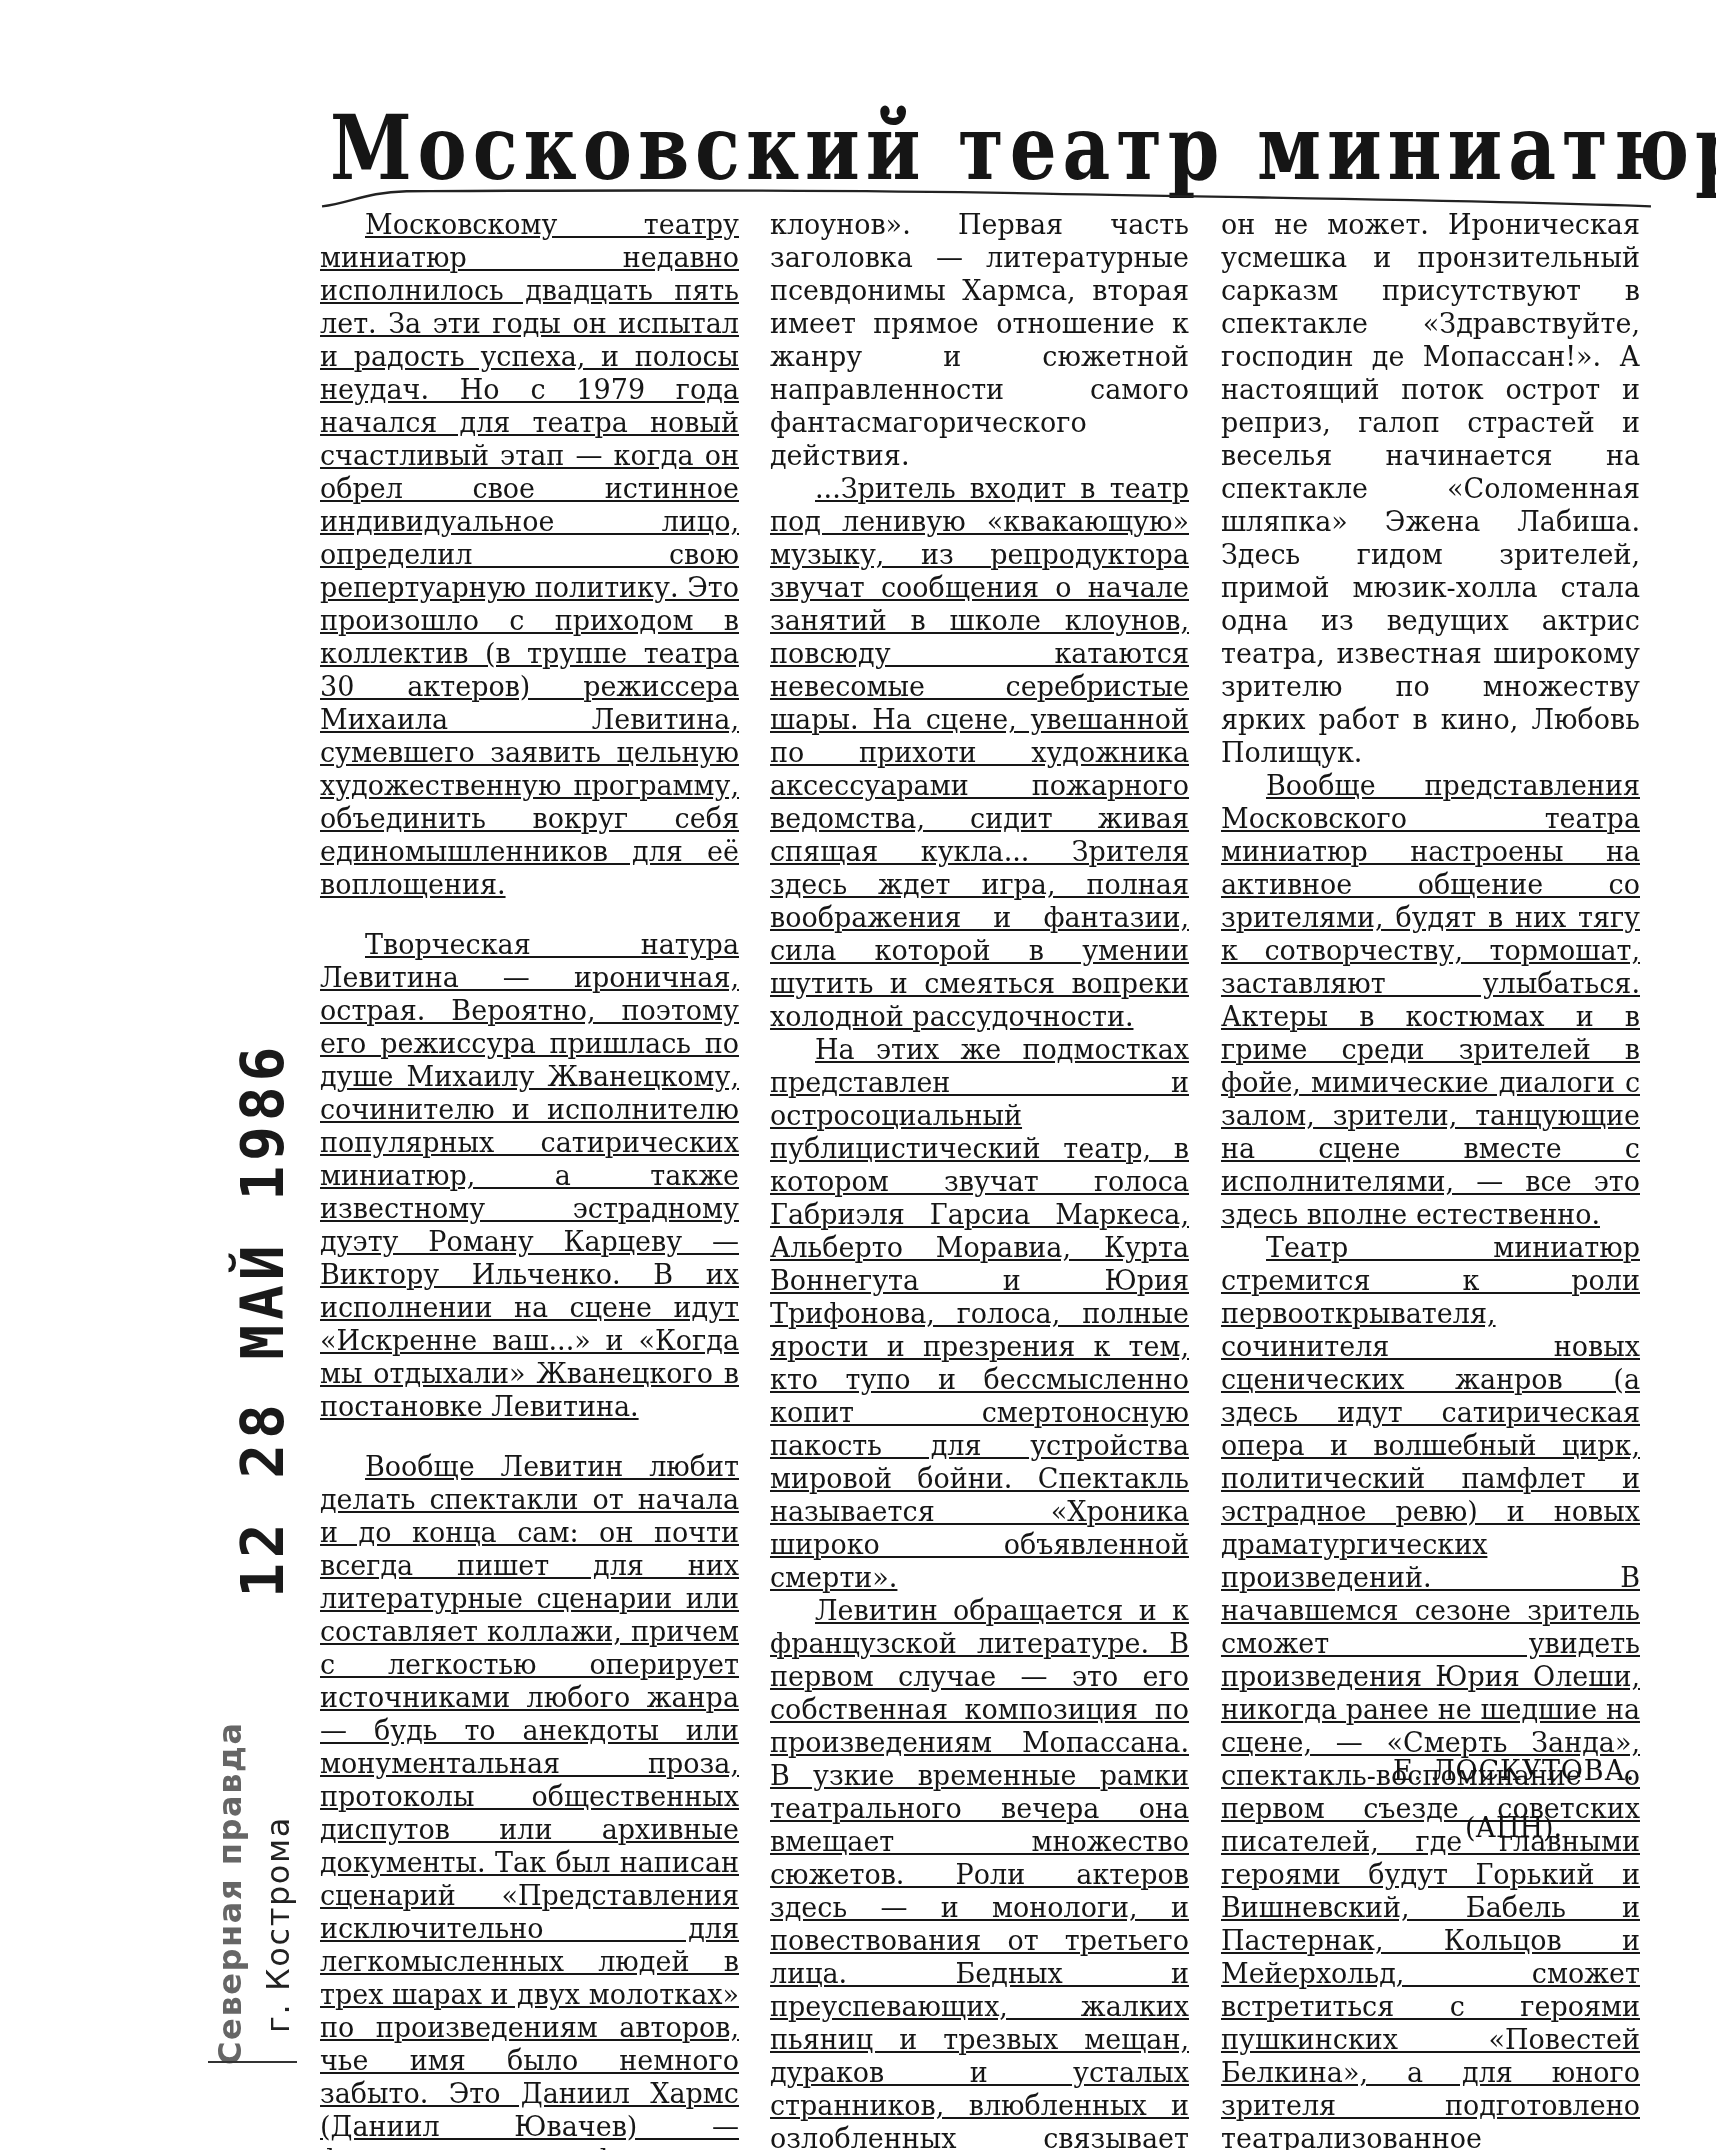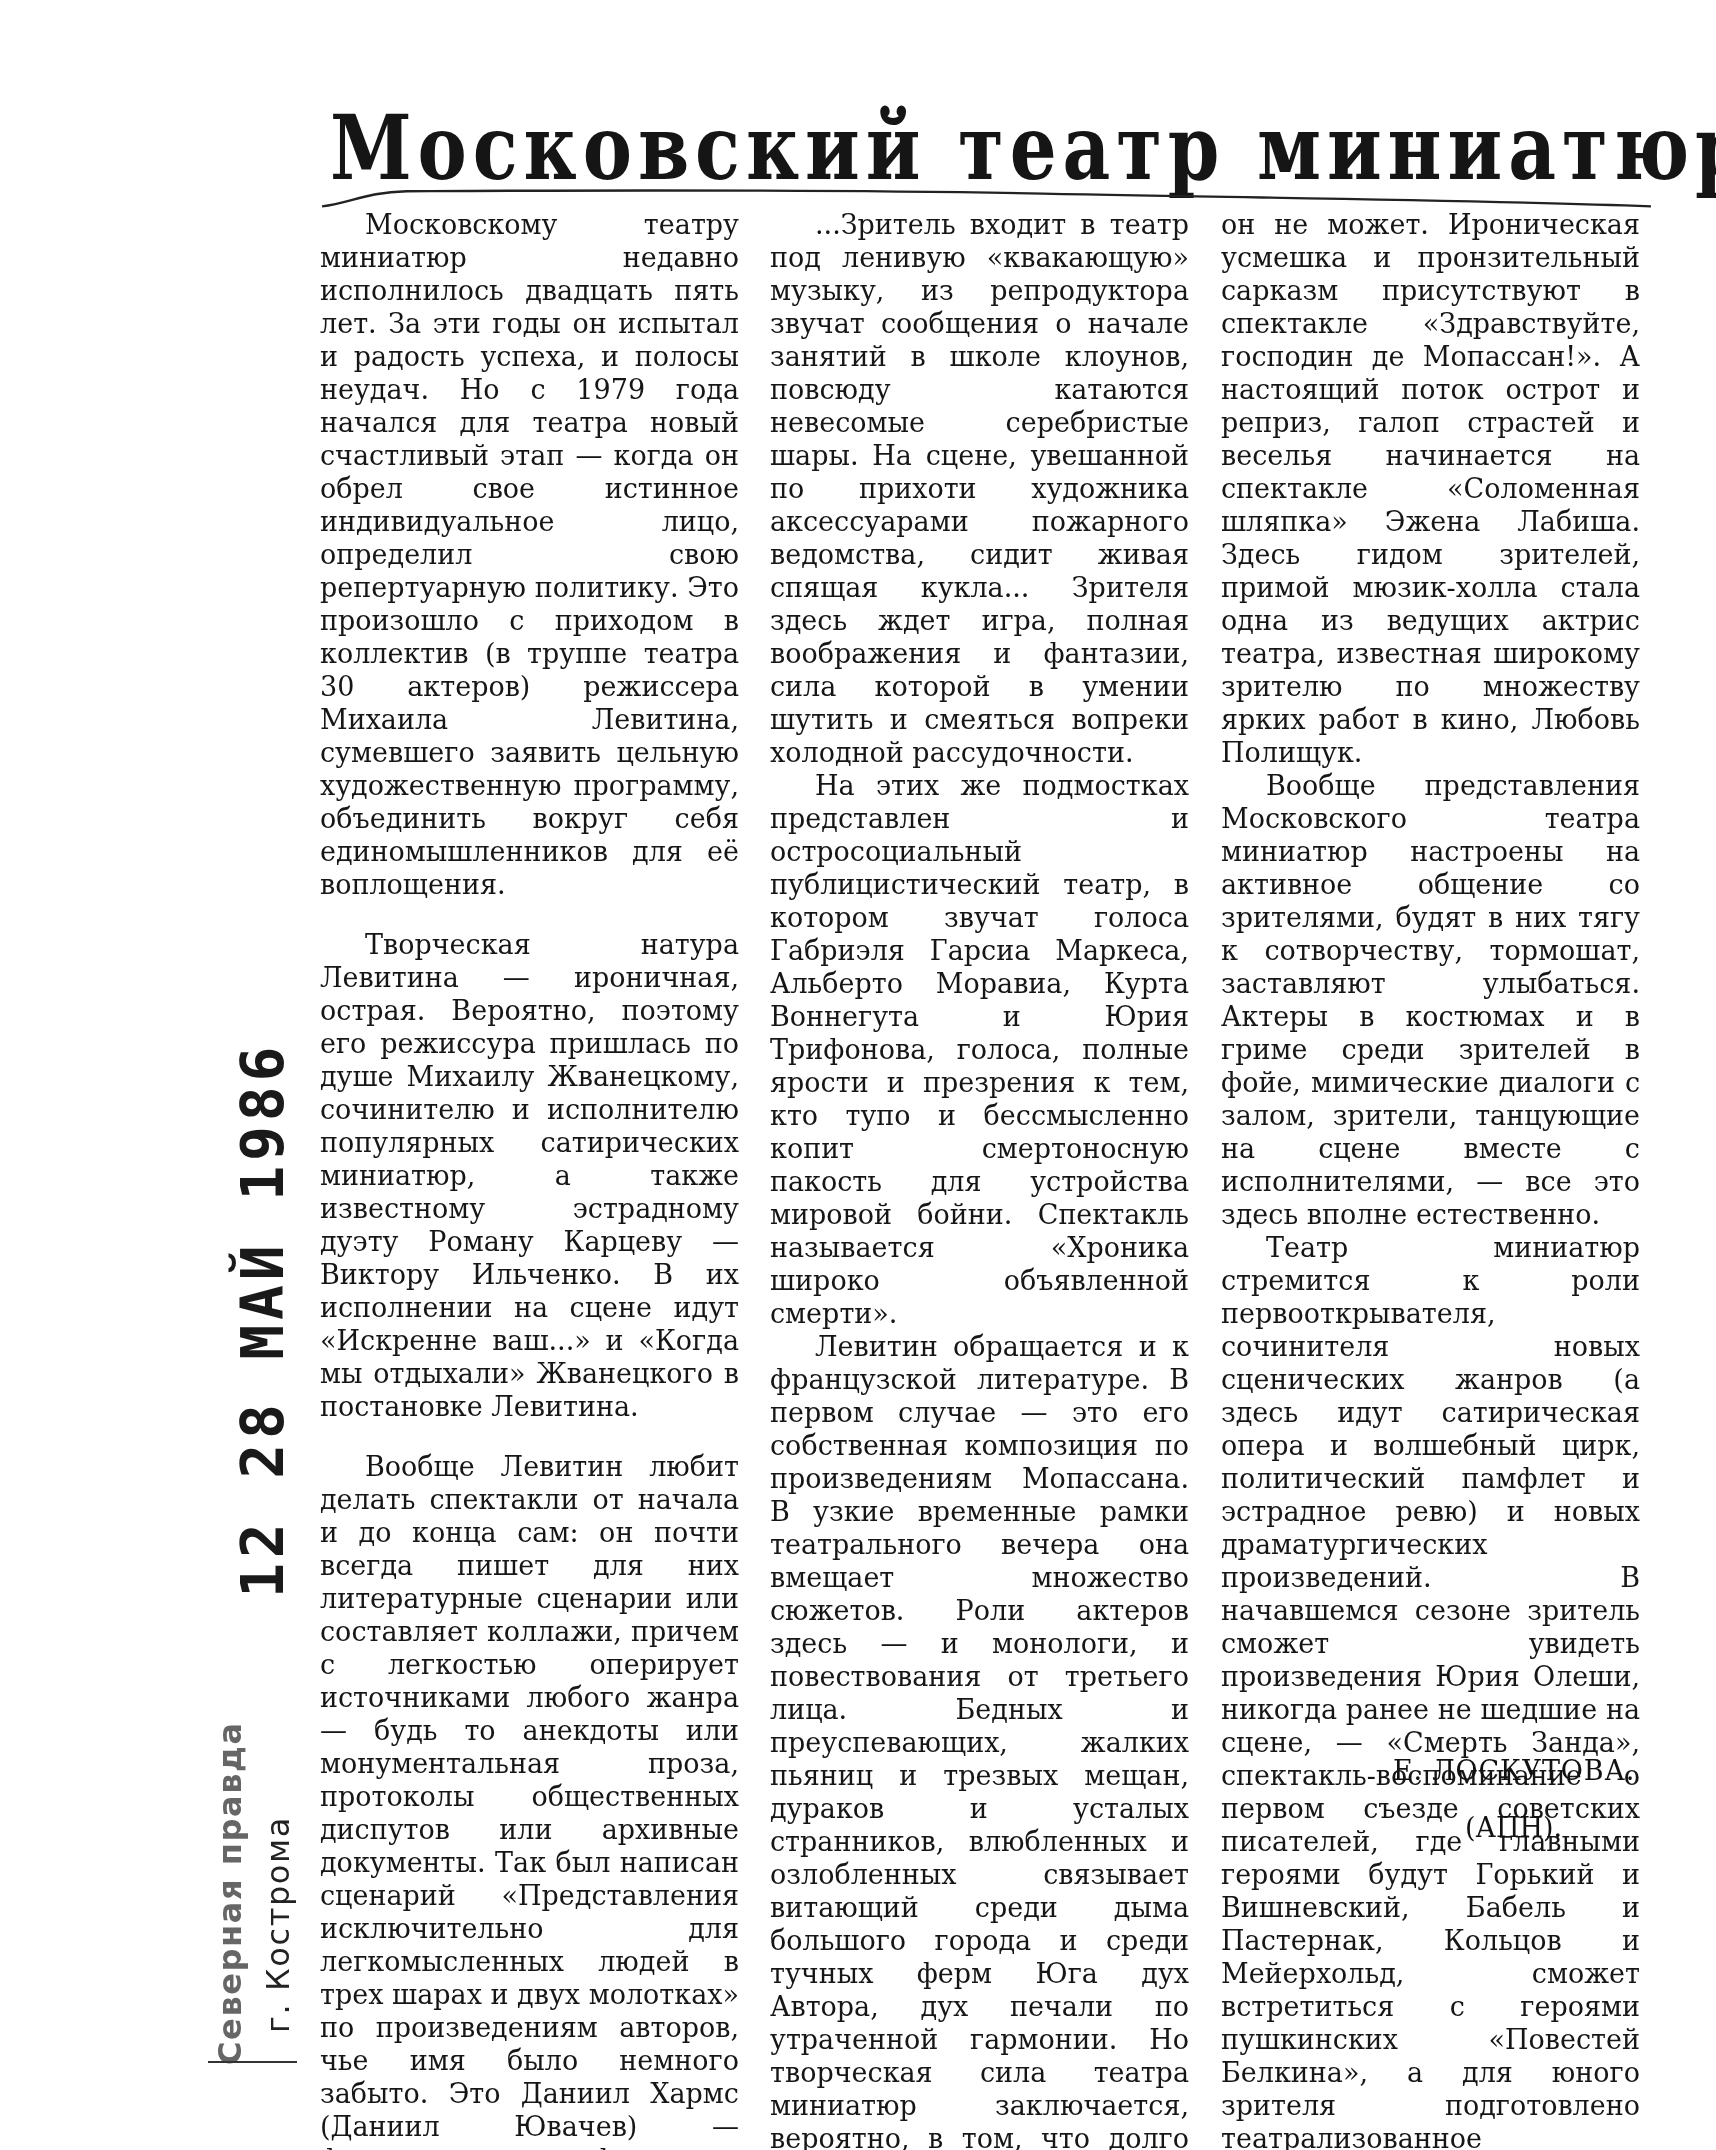--- a/index.html
+++ b/index.html
@@ -9,21 +9,21 @@
 
   .headline { position: absolute; left: 330px; top: 103px; width: 1337px; height: 89px;
               font-family: "DejaVu Serif", serif; font-weight: bold; font-size: 90px;
               letter-spacing: 7.2px; line-height: 89px; white-space: nowrap;
               transform: scaleX(0.82); transform-origin: left top; color: #151515; }
   .head-rule { position: absolute; left: 318px; top: 184px; width: 1337px; height: 32px; }
 
   .col { position: absolute; top: 208px; width: 419px; font-size: 27px; line-height: 33px;
          text-align: justify; hyphens: manual; color: #161616; }
   .col p { margin: 0; text-indent: 0; }
-  .col p.ind { text-indent: 45px; }
+  .col p.ind { text-indent: 45px; text-decoration: underline; }
   .col p.gap { margin-top: 27px; }
   #col1 { left: 320px; }
   #col2 { left: 770px; }
   #col3 { left: 1221px; }
 
   .signature { position: absolute; left: 1361px; top: 1755px; font-weight: normal;
                font-size: 27px; letter-spacing: 0.8px; margin-left: 32px; }
   .agency { position: absolute; left: 1465px; top: 1812px; font-size: 27px; }
 
   .stamp { position: absolute; left: 229px; top: 1598px; transform: rotate(-90deg);
@@ -47,20 +47,21 @@
     <path d="M5,28 C40,24 60,10 110,9 C300,8 600,6 900,12 C1200,18 1450,20 1655,28" stroke="#222" stroke-width="3" fill="none"></path>
   </svg>
 
   <div class="col" id="col1">
     <p class="ind">Московскому театру миниатюр недавно исполнилось двадцать пять лет. За эти годы он испытал и радость успеха, и полосы неудач. Но с 1979 года начался для театра новый счастливый этап — когда он обрел свое истинное индивидуальное лицо, определил свою репертуарную политику. Это произошло с приходом в коллектив (в труппе театра 30 актеров) режиссера Михаила Левитина, сумевшего заявить цельную художественную программу, объединить вокруг себя единомышленников для её воплощения.</p>
     <p class="ind gap">Творческая натура Левитина — ироничная, острая. Вероятно, поэтому его режиссура пришлась по душе Михаилу Жванецкому, сочинителю и исполнителю популярных сатирических миниатюр, а также известному эстрадному дуэту Роману Карцеву — Виктору Ильченко. В их исполнении на сцене идут «Искренне ваш...» и «Когда мы отдыхали» Жванецкого в постановке Левитина.</p>
     <p class="ind gap">Вообще Левитин любит делать спектакли от начала и до конца сам: он почти всегда пишет для них литературные сценарии или составляет коллажи, причем с легкостью оперирует источниками любого жанра — будь то анекдоты или монументальная проза, протоколы общественных диспутов или архивные документы. Так был написан сценарий «Представления исключительно для легкомысленных людей в трех шарах и двух молотках» по произведениям авторов, чье имя было немного забыто. Это Даниил Хармс (Даниил Ювачев) — феномен юмора и фантазии, изобретатель удивительных литературных «бессмыслиц», от которых веселее жить и взрослым, и детям. Спектакль называется «Хармс! Чармс! Шардам! или Школа</p>
   </div>
 
   <div class="col" id="col2">
+    <p>клоунов». Первая часть заголовка — литературные псевдонимы Хармса, вторая имеет прямое отношение к жанру и сюжетной направленности самого фантасмагорического действия.</p>
     <p class="ind">...Зритель входит в театр под ленивую «квакающую» музыку, из репродуктора звучат сообщения о начале занятий в школе клоунов, повсюду катаются невесомые серебристые шары. На сцене, увешанной по прихоти художника аксессуарами пожарного ведомства, сидит живая спящая кукла... Зрителя здесь ждет игра, полная воображения и фантазии, сила которой в умении шутить и смеяться вопреки холодной рассудочности.</p>
     <p class="ind">На этих же подмостках представлен и остросоциальный публицистический театр, в котором звучат голоса Габриэля Гарсиа Маркеса, Альберто Моравиа, Курта Воннегута и Юрия Трифонова, голоса, полные ярости и презрения к тем, кто тупо и бессмысленно копит смертоносную пакость для устройства мировой бойни. Спектакль называется «Хроника широко объявленной смерти».</p>
     <p class="ind">Левитин обращается и к французской литературе. В первом случае — это его собственная композиция по произведениям Мопассана. В узкие временные рамки театрального вечера она вмещает множество сюжетов. Роли актеров здесь — и монологи, и повествования от третьего лица. Бедных и преуспевающих, жалких пьяниц и трезвых мещан, дураков и усталых странников, влюбленных и озлобленных связывает витающий среди дыма большого города и среди тучных ферм Юга дух Автора, дух печали по утраченной гармонии. Но творческая сила театра миниатюр заключается, вероятно, в том, что долго грустить</p>
   </div>
 
   <div class="col" id="col3">
     <p>он не может. Ироническая усмешка и пронзительный сарказм присутствуют в спектакле «Здравствуйте, господин де Мопассан!». А настоящий поток острот и реприз, галоп страстей и веселья начинается на спектакле «Соломенная шляпка» Эжена Лабиша. Здесь гидом зрителей, примой мюзик-холла стала одна из ведущих актрис театра, известная широкому зрителю по множеству ярких работ в кино, Любовь Полищук.</p>
     <p class="ind">Вообще представления Московского театра миниатюр настроены на активное общение со зрителями, будят в них тягу к сотворчеству, тормошат, заставляют улыбаться. Актеры в костюмах и в гриме среди зрителей в фойе, мимические диалоги с залом, зрители, танцующие на сцене вместе с исполнителями, — все это здесь вполне естественно.</p>
     <p class="ind">Театр миниатюр стремится к роли первооткрывателя, сочинителя новых сценических жанров (а здесь идут сатирическая опера и волшебный цирк, политический памфлет и эстрадное ревю) и новых драматургических произведений. В начавшемся сезоне зритель сможет увидеть произведения Юрия Олеши, никогда ранее не шедшие на сцене, — «Смерть Занда», спектакль-воспоминание о первом съезде советских писателей, где главными героями будут Горький и Вишневский, Бабель и Пастернак, Кольцов и Мейерхольд, сможет встретиться с героями пушкинских «Повестей Белкина», а для юного зрителя подготовлено театрализованное путешествие по детским журналам, которые издавал Самуил Маршак, — «Чиж и Еж»...</p>
   </div>

